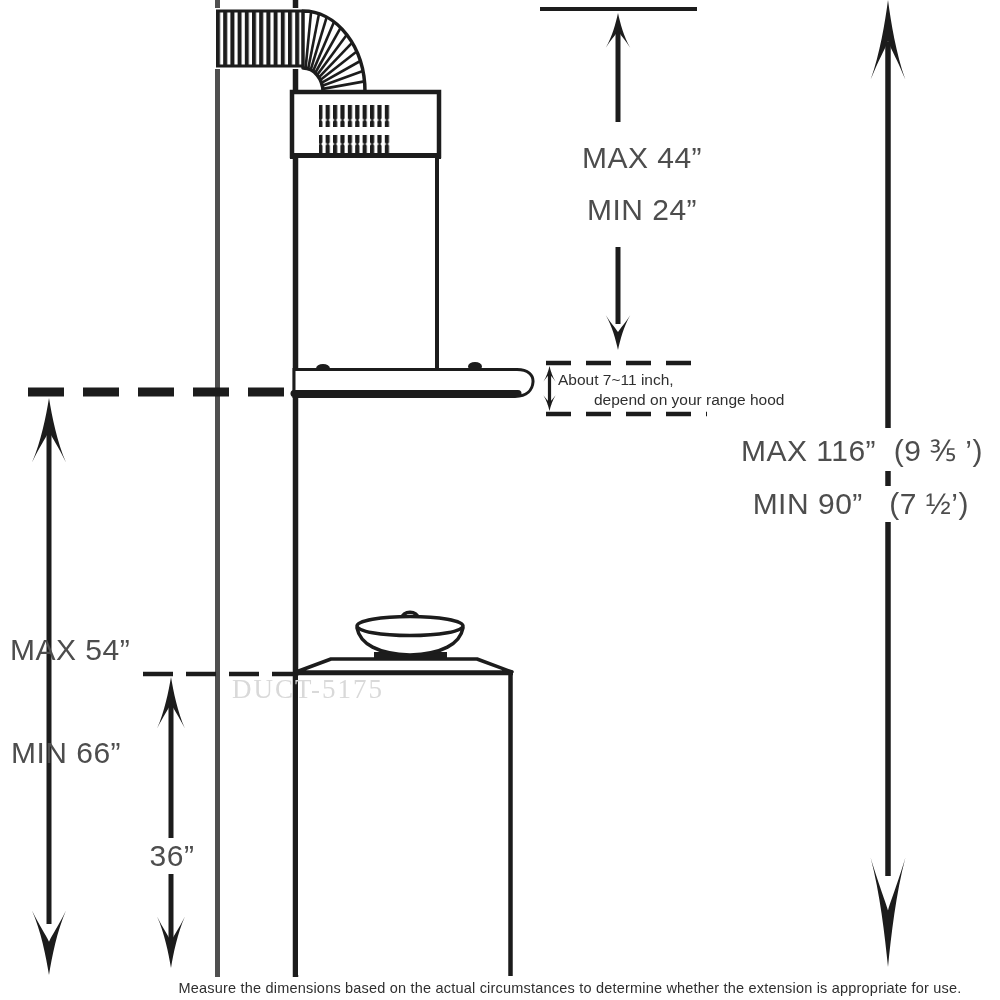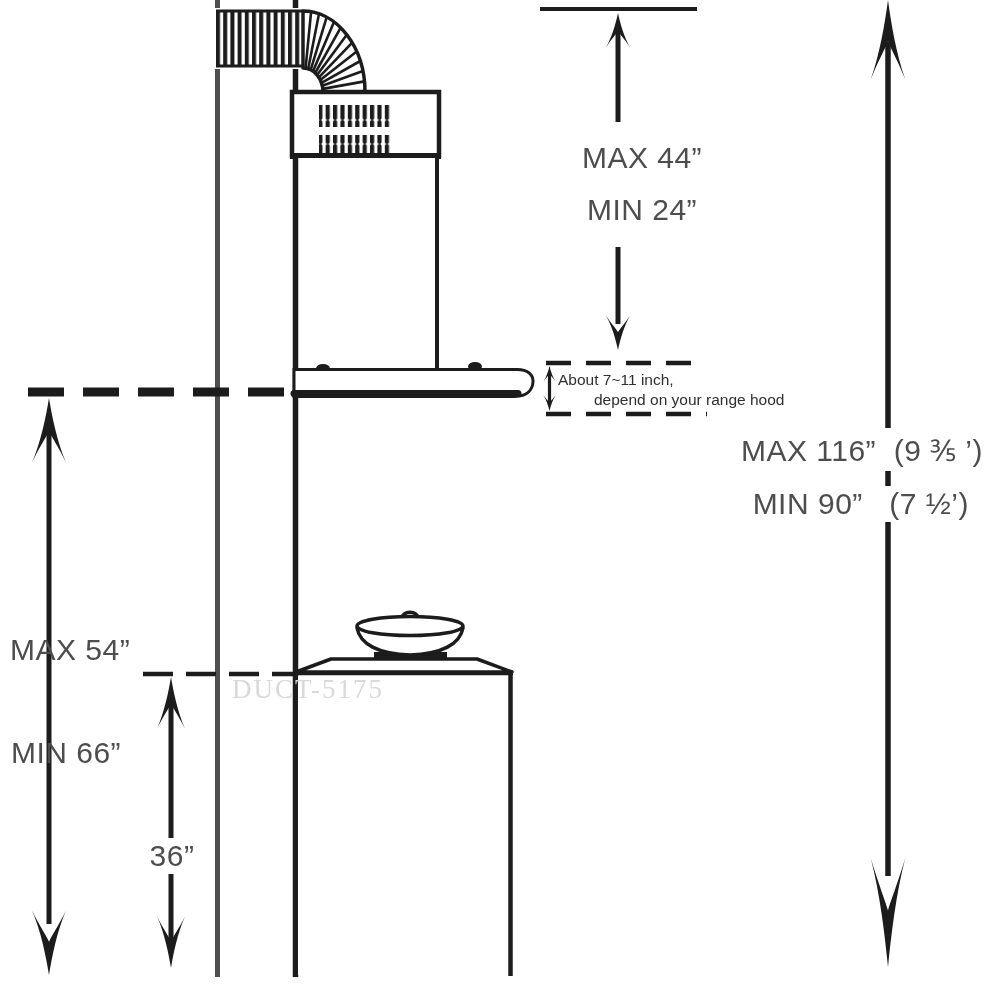--- a/index.html
+++ b/index.html
@@ -149,13 +149,14 @@
   <div class="lbl right bg" style="right:12px;top:428px;">MAX 116”&nbsp;&nbsp;(9 ⅗ ’)</div>
   <div class="lbl right bg" style="right:26px;top:486px;">MIN 90”&nbsp;&nbsp;&nbsp;(7 ½’)</div>
 
   <div class="lbl center" style="left:10px;top:633px;width:116px;">MAX 54”</div>
   <div class="lbl center" style="left:10px;top:736px;width:112px;">MIN 66”</div>
 
   <div class="lbl center bg" style="left:138px;top:838px;width:68px;">36”</div>
 
   <div class="watermark" style="left:232px;top:674px;font-family:Liberation Serif, serif;">DUCT-5175</div>
 
+  <div class="footnote">Measure the dimensions based on the actual circumstances to determine whether the extension is appropriate for use.</div>
 </div>
 
 </body></html>

